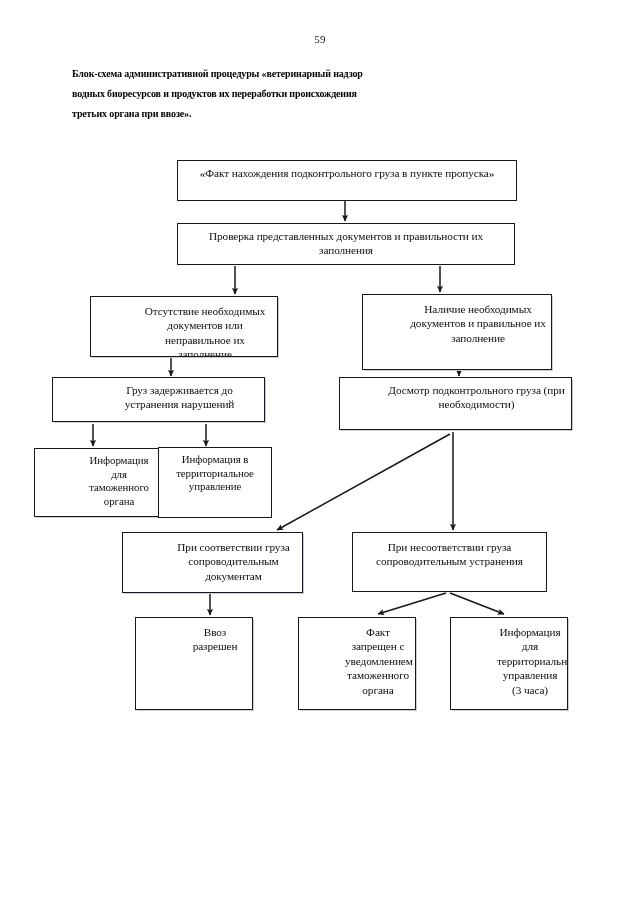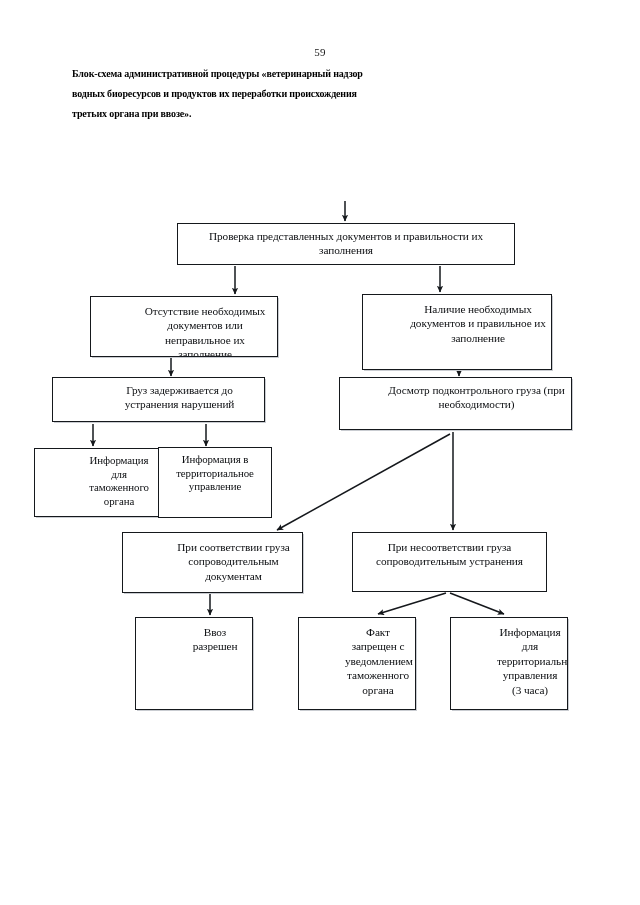--- a/index.html
+++ b/index.html
@@ -15,21 +15,21 @@
   #page {
     position: relative;
     width: 640px;
     height: 905px;
     background: #ffffff;
     overflow: hidden;
   }
   
   #page-number {
     position: absolute;
-    top: 46px;
+    top: 33px;
     left: 0;
     width: 640px;
     text-align: center;
     font-size: 11px;
     font-family: "Liberation Serif", "DejaVu Serif", serif;
     color: #1a1a1a;
     letter-spacing: 0.2px;
   }
   
   #doc-title {
@@ -133,20 +133,23 @@
         <line x1="453" y1="432" x2="453" y2="530"></line>
 
         <line x1="210" y1="594" x2="210" y2="615"></line>
 
         <line x1="446" y1="593" x2="378" y2="614"></line>
 
         <line x1="450" y1="593" x2="504" y2="614"></line>
       </g>
     </svg>
 
+    <div class="node pad-s" style="left:177px; top:160px; width:340px; height:41px;">
+      <span class="node-label">«Факт нахождения подконтрольного груза в пункте пропуска»</span>
+    </div>
 
     <div class="node pad-s" style="left:177px; top:223px; width:338px; height:42px;">
       <span class="node-label">Проверка представленных документов и правильности их заполнения</span>
     </div>
 
     <div class="node pad-m shadow-r" style="left:90px; top:296px; width:188px; height:61px;">
       <span class="node-label">Отсутствие необходимых документов или неправильное их заполнение</span>
     </div>
 
     <div class="node pad-m shadow-r" style="left:362px; top:294px; width:190px; height:76px;">

